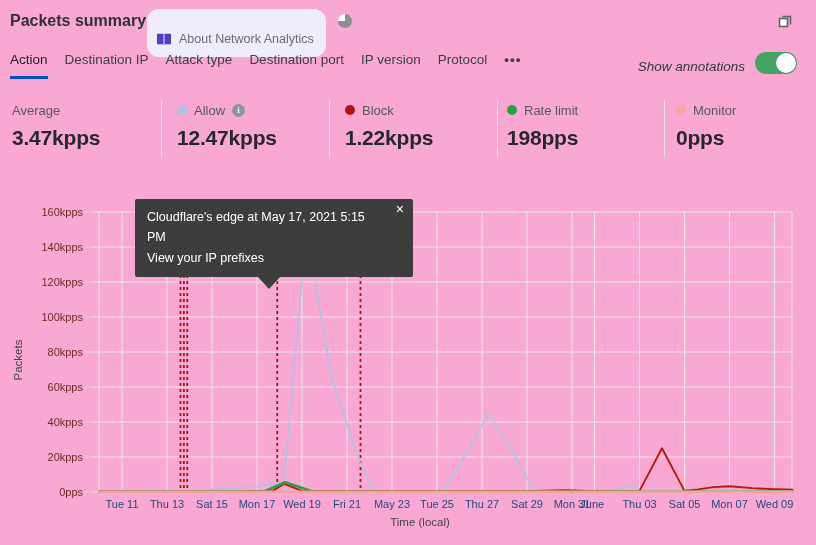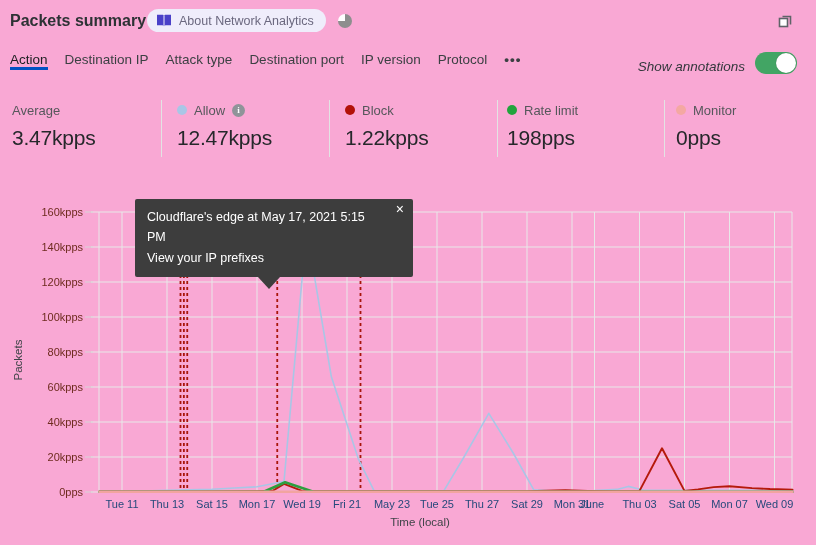--- a/index.html
+++ b/index.html
@@ -2,47 +2,47 @@
 <html><head>
 <meta charset="utf-8">
 <style>
   html,body{margin:0;padding:0;background:#fff;}
   body{font-family:"Liberation Sans","DejaVu Sans",sans-serif;-webkit-font-smoothing:antialiased;}
   #app{position:relative;width:816px;height:545px;background:#f9a8d4;overflow:hidden;}
 
   
   #header{position:absolute;left:0;top:0;width:816px;height:44px;}
   #page-title{position:absolute;left:10px;top:12px;font-size:16px;font-weight:700;color:#2e3235;}
-  #badge{position:absolute;left:147px;top:9px;height:23px;display:flex;align-items:center;gap:7px;
-         background:#efedfb;border-radius:12px;padding:0 12px 0 9px;cursor:pointer;}
+  #badge{position:absolute;left:147px;top:9px;height:36px;display:flex;align-items:center;gap:7px;
+         background:#efedfb;border-radius:12px;padding:12px 12px 0 9px;cursor:pointer;}
   #badge .badge-label{font-size:12.5px;color:#6b687f;}
   #pie-icon{position:absolute;left:338px;top:14px;width:14px;height:14px;border-radius:50%;
             background:conic-gradient(from 268deg,#ffffff 0 88deg,#8e8e8e 88deg 360deg);}
   #expand-icon{position:absolute;right:22px;top:12px;width:18px;height:18px;cursor:pointer;}
 
   
   #tabs{position:absolute;left:10px;top:52px;display:flex;gap:17px;}
-  .tab{font-size:13.5px;color:#3c4043;cursor:pointer;border-bottom:3px solid transparent;white-space:nowrap;}
+  .tab{font-size:13.5px;color:#3c4043;padding-bottom:9px;cursor:pointer;border-bottom:3px solid transparent;white-space:nowrap;}
   .tab.active{color:#202124;border-bottom-color:#0051c3;}
   .tab.more{font-weight:700;letter-spacing:1px;color:#3c4043;}
   #annot-ctrl{position:absolute;right:19px;top:52px;display:flex;align-items:flex-end;gap:10px;font-style:italic;}
   #annot-label{font-size:13.5px;color:#33383c;}
   #toggle{width:42px;height:22px;border-radius:11px;position:relative;cursor:pointer;}
   #toggle .knob{position:absolute;right:1px;top:1px;width:20px;height:20px;border-radius:50%;background:#fff;
                 box-shadow:0 0 1px rgba(0,0,0,.4);}
 
   
   #stats{position:absolute;left:0;top:100px;width:816px;height:60px;}
   .stat{position:absolute;top:2px;}
   .stat-top{display:flex;align-items:center;gap:7px;height:16px;}
   .stat-label{font-size:13px;color:#56575b;}
   .stat-dot{width:10px;height:10px;border-radius:50%;flex:0 0 auto;}
   .info-icon{width:13px;height:13px;border-radius:50%;background:#8f9499;color:#fff;font-size:9px;font-weight:700;
              display:flex;align-items:center;justify-content:center;cursor:pointer;font-family:"Liberation Serif",serif;}
-  .stat-value{font-size:21px;font-weight:400;color:#26282b;margin-top:8px;letter-spacing:-0.2px;}
+  .stat-value{font-size:21px;font-weight:700;color:#26282b;margin-top:8px;letter-spacing:-0.2px;}
   .stat-divider{position:absolute;top:0;width:1px;height:57px;background:#e3e3e3;}
 
   
   #chart-wrap{position:absolute;left:0;top:195px;width:816px;height:350px;}
   #chart{display:block;}
 
   
   #tooltip{position:absolute;left:135px;top:199px;width:278px;box-sizing:border-box;background:#3d3d3d;color:#fff;
            border-radius:2px;padding:8px 26px 9px 12px;font-size:12.5px;line-height:1.62;z-index:5;}
   #tooltip .arrow{position:absolute;top:100%;left:123px;width:0;height:0;

